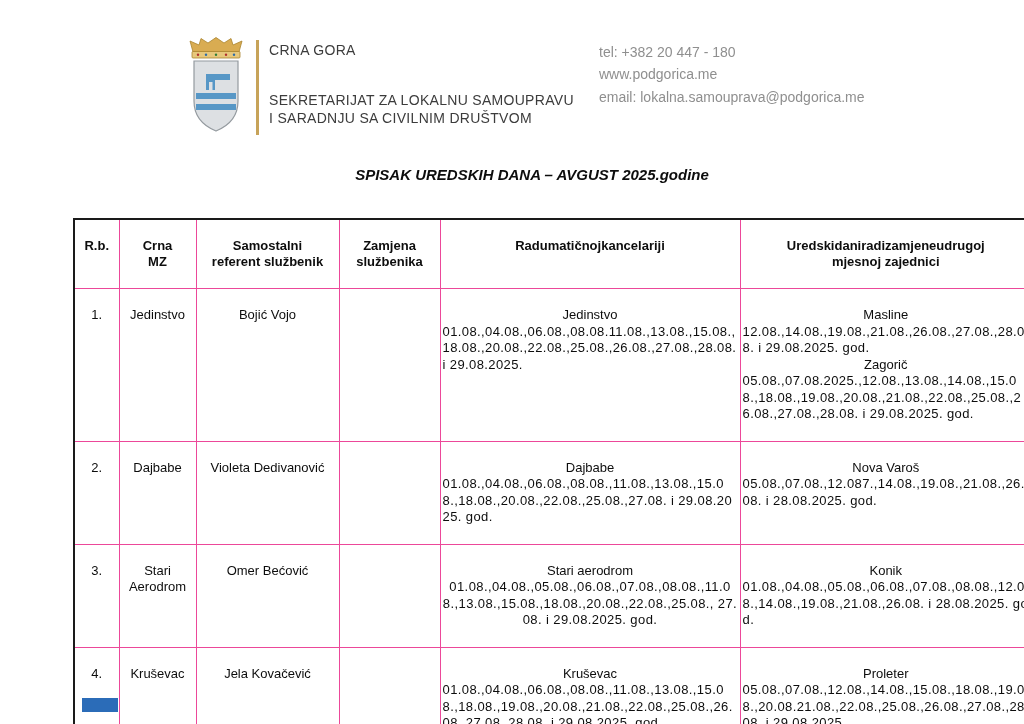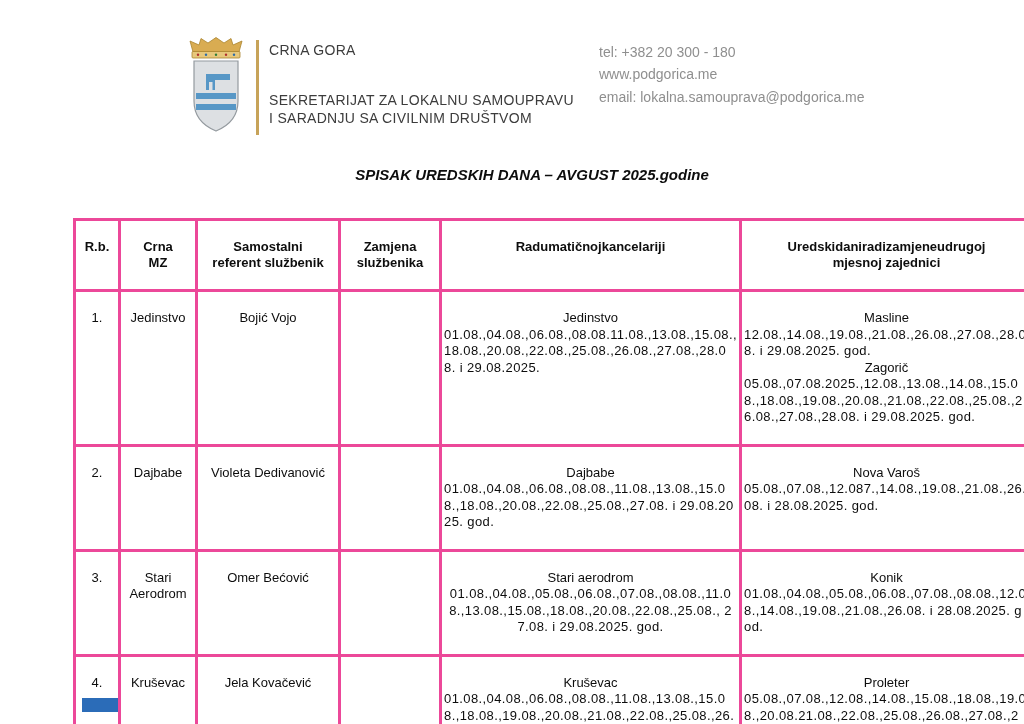--- a/index.html
+++ b/index.html
@@ -29,21 +29,21 @@
     text-align:center; font-weight:bold; font-size:15px; color:#0d0d0d;font-style:italic;
   }
 
   
   table.doc {
     position:absolute; left:33px; top:218px; width:958px;
     border-collapse:collapse; table-layout:fixed;
     border:2px solid #1a1a1a;
     font-size:13px; color:#0d0d0d;
   }
-  .doc th, .doc td { border:3px solid #ec4899; vertical-align:top; padding:18px 2px; overflow:hidden; }
+  .doc th, .doc td { border:1px solid #ec4899; vertical-align:top; padding:18px 2px; overflow:hidden; }
   .doc th { font-weight:bold; text-align:center; white-space:pre-line; line-height:16px; }
   .c-num, .c-mz, .c-ref, .c-zam { text-align:center; line-height:16.5px; }
   .blk-name  { text-align:center; line-height:16.5px; }
   .blk-dates { text-align:left; line-height:16.5px; word-break:break-all; letter-spacing:0.4px; }
   .ta-center { text-align:center; }
 
   .blue-mark { position:absolute; left:42px; top:698px; width:36px; height:14px; background:#2b6cb8; }
 </style>
 </head>
 <body>
@@ -66,21 +66,21 @@
     <rect x="11" y="67" width="40" height="6" fill="#5797c6"></rect>
   </svg>
 
   <div class="gold-divider"></div>
 
   <div class="org-line org-1">CRNA GORA</div>
   <div class="org-line org-3">SEKRETARIJAT ZA LOKALNU SAMOUPRAVU
 I SARADNJU SA CIVILNIM DRUŠTVOM</div>
 
   <div class="contact">
-    <div>tel: +382 20 300 - 180</div>
+    <div>tel: +382 20 447 - 180</div>
     <div>www.podgorica.me</div>
     <div>email: lokalna.samouprava@podgorica.me</div>
   </div>
 
   <div class="doc-title">SPISAK UREDSKIH DANA – AVGUST 2025.godine</div>
 
   <table class="doc">
     <colgroup>
       <col style="width:45px">
         <col style="width:77px">

